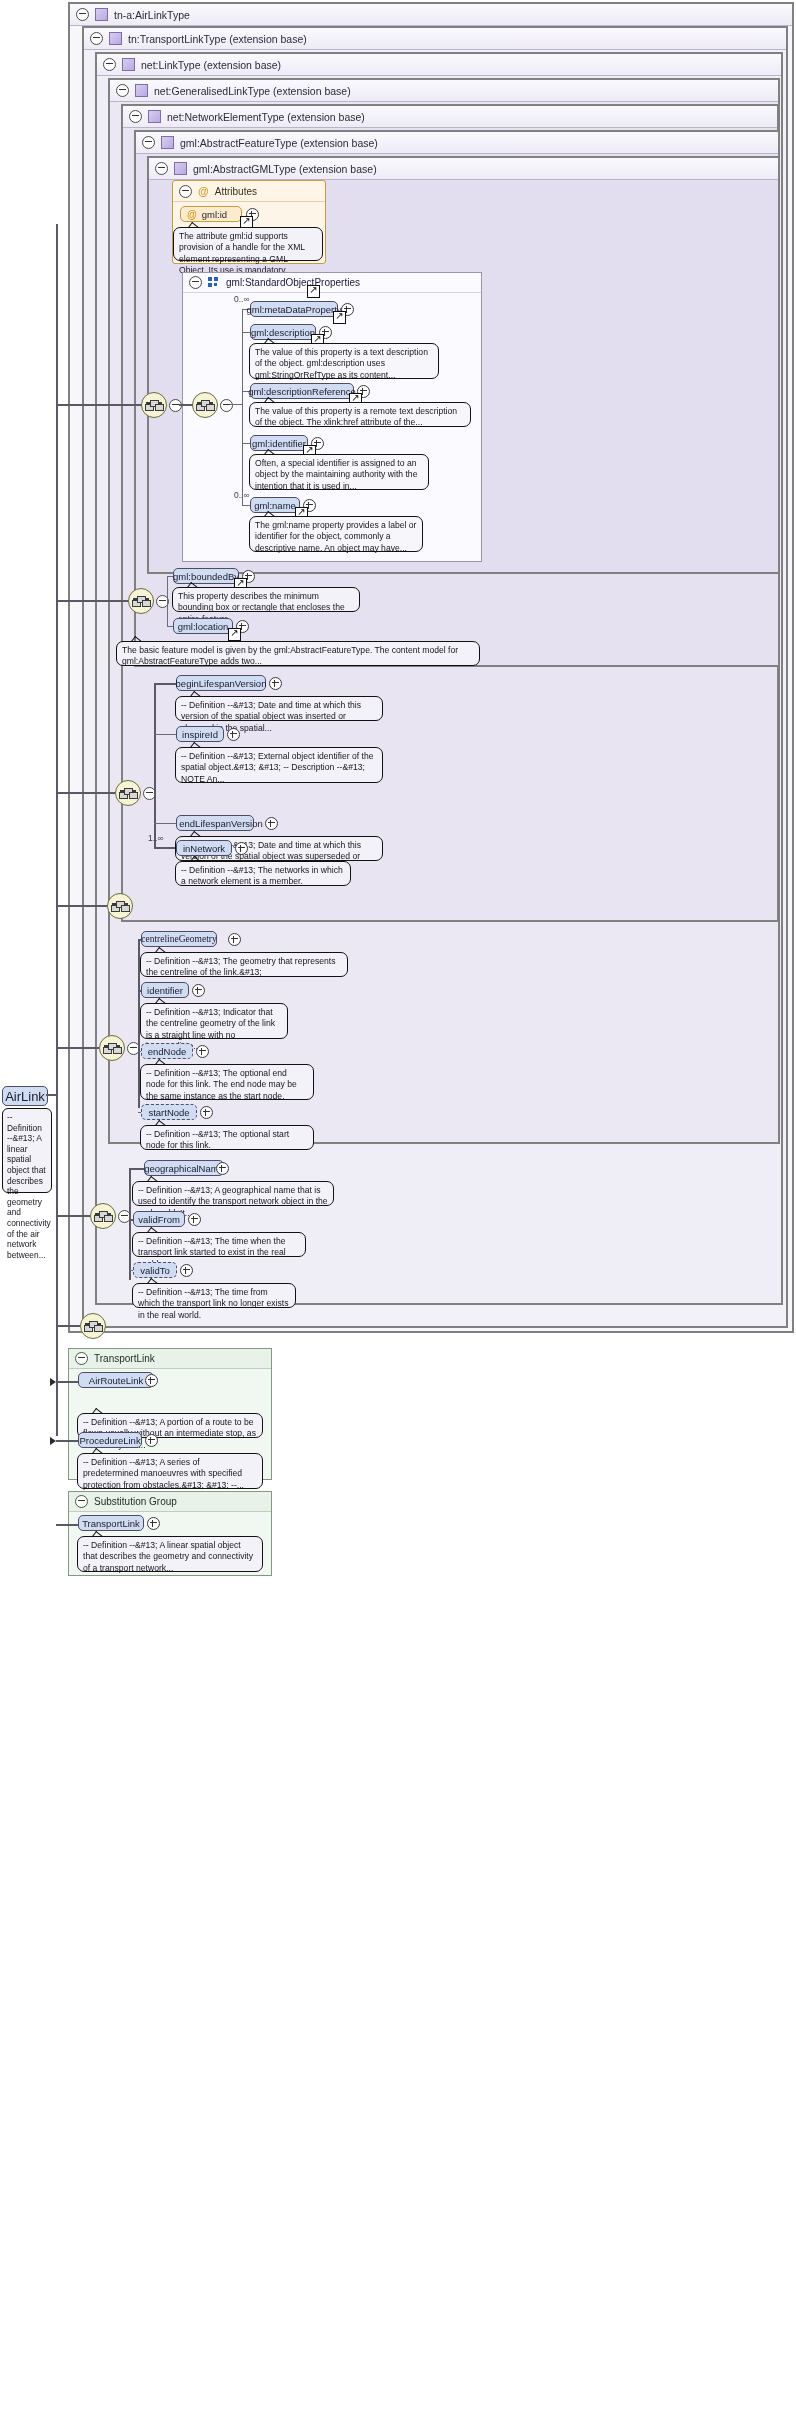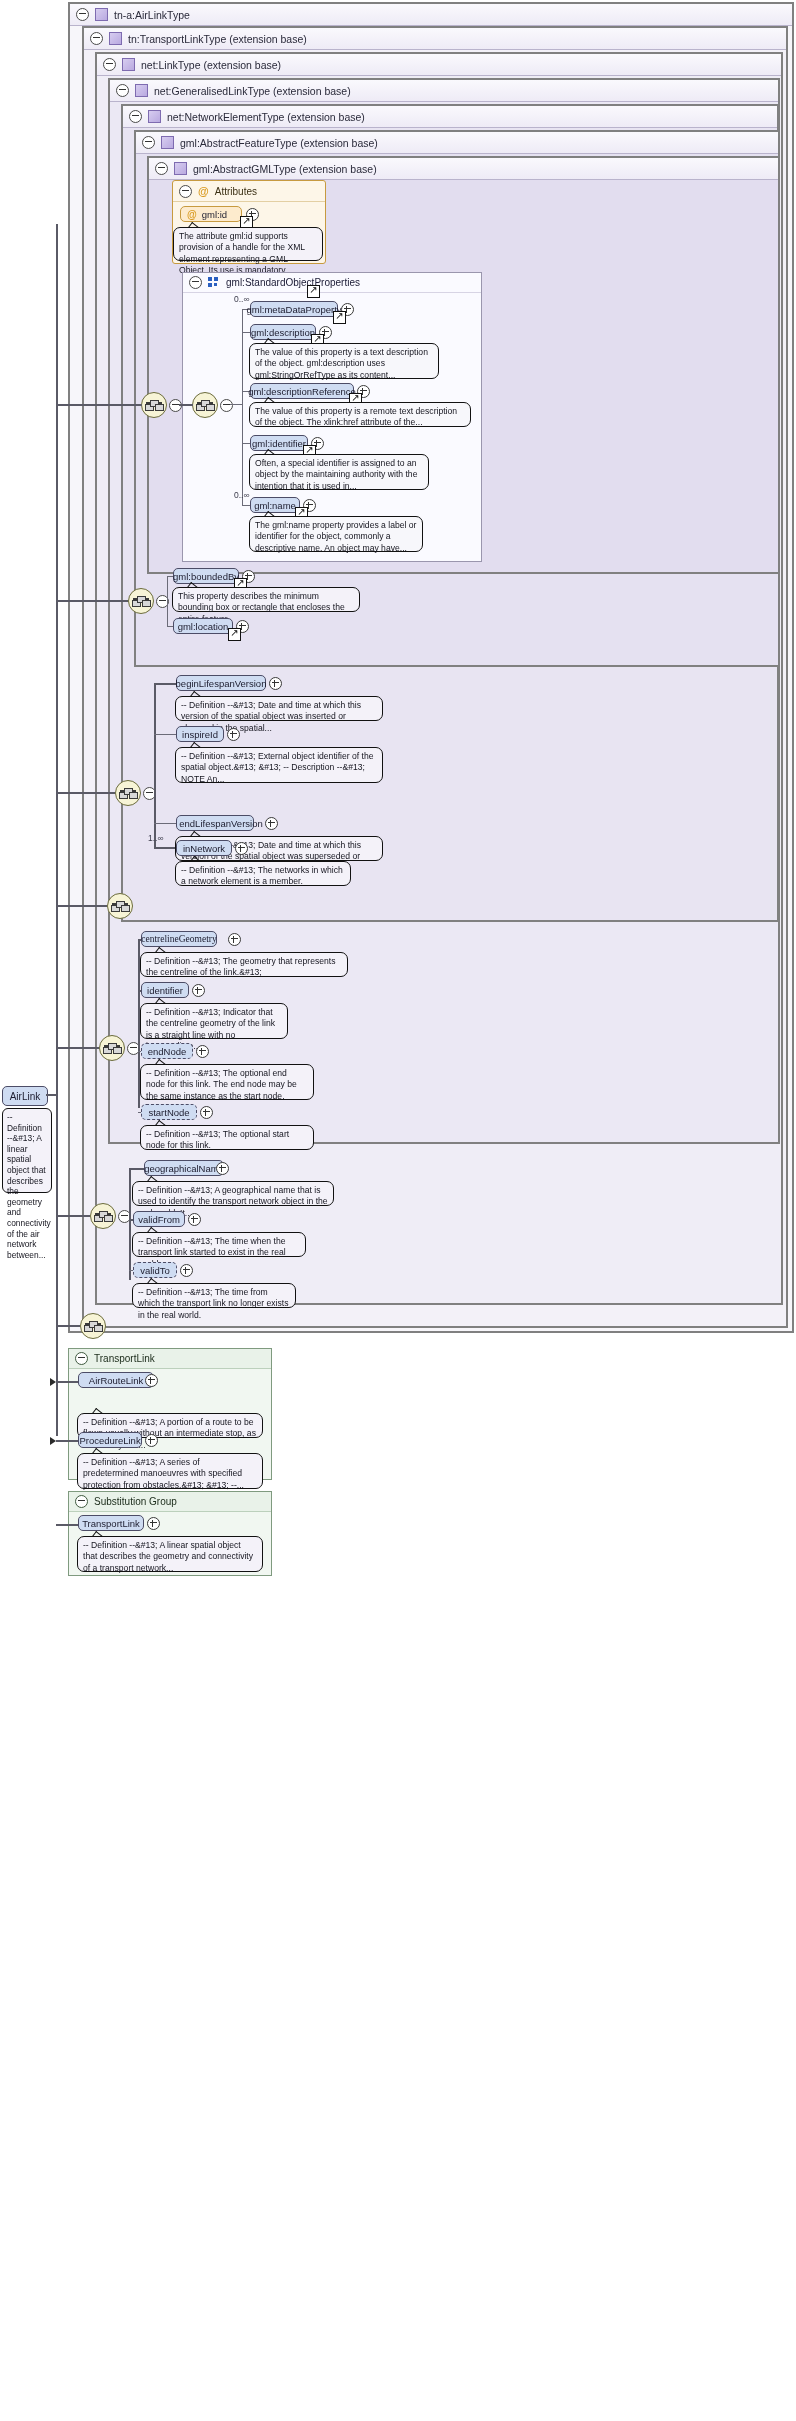--- a/index.html
+++ b/index.html
@@ -78,21 +78,21 @@
 
   
   .ln{position:absolute;background:#6b6b78;}
   .lnh{height:1px;}
   .lnv{width:1px;}
   .ln.thick{background:#5a5a66;}
   .card{position:absolute;font-size:8.5px;color:#3a3a4a;white-space:nowrap;}
 
   
   .root{position:absolute;border:1px solid #4c4c66;border-radius:5px;background:#cfdcf2;
-        font-size:10px;color:#1c1c2e;display:flex;align-items:center;justify-content:center;}
+        font-size:13px;color:#1c1c2e;display:flex;align-items:center;justify-content:center;}
   .rootann{position:absolute;border:1px solid #111;border-radius:6px;background:#f4f2f9;
            font-size:8.4px;line-height:10.6px;padding:3px 4px;box-sizing:border-box;color:#15151f;}
 
   
   .panel{position:absolute;border:1px solid #7f9a7f;background:#f1f7f1;box-sizing:border-box;}
   .panel .phdr{display:flex;align-items:center;gap:6px;height:19px;padding-left:6px;
       font-size:10px;color:#20301f;border-bottom:1px solid #bcd0bc;background:#e9f2e9;}
   .panel .tog{border-color:#3f5a3f;}
   .arrowhead{position:absolute;width:0;height:0;border-top:4px solid transparent;
       border-bottom:4px solid transparent;border-right:6px solid #2a2a2a;}
@@ -275,20 +275,23 @@
   <div class="ann" style="left:172px;top:587px;width:188px;height:25px;">
     <span class="tail"></span><span>This property describes the minimum bounding box or rectangle that encloses the entire feature.</span>
   </div>
 
   <div class="pill" style="left:173px;top:618px;width:60px;">
       <span>gml:location</span>
     </div>
   <div class="ex" style="left:236px;top:620px;"></div>
   <div class="mk" style="left:228px;top:628px;"></div>
 
+  <div class="ann" style="left:116px;top:641px;width:364px;height:25px;">
+    <span class="tail"></span><span>The basic feature model is given by the gml:AbstractFeatureType. The content model for gml:AbstractFeatureType adds two...</span>
+  </div>
 
   <div class="seq" style="left:115px;top:780px;">
       <i></i>
       <i></i>
       <i></i>
     </div>
   <div class="tog" style="position:absolute;left:143px;top:787px;"></div>
   <div class="ln lnh thick" style="left:56px;top:792px;width:59px;height:2px;"></div>
   <div class="ln lnv thick" style="left:154px;top:683px;height:164px;width:2px;"></div>
   <div class="ln lnh thick" style="left:154px;top:683px;width:22px;height:2px;"></div>

